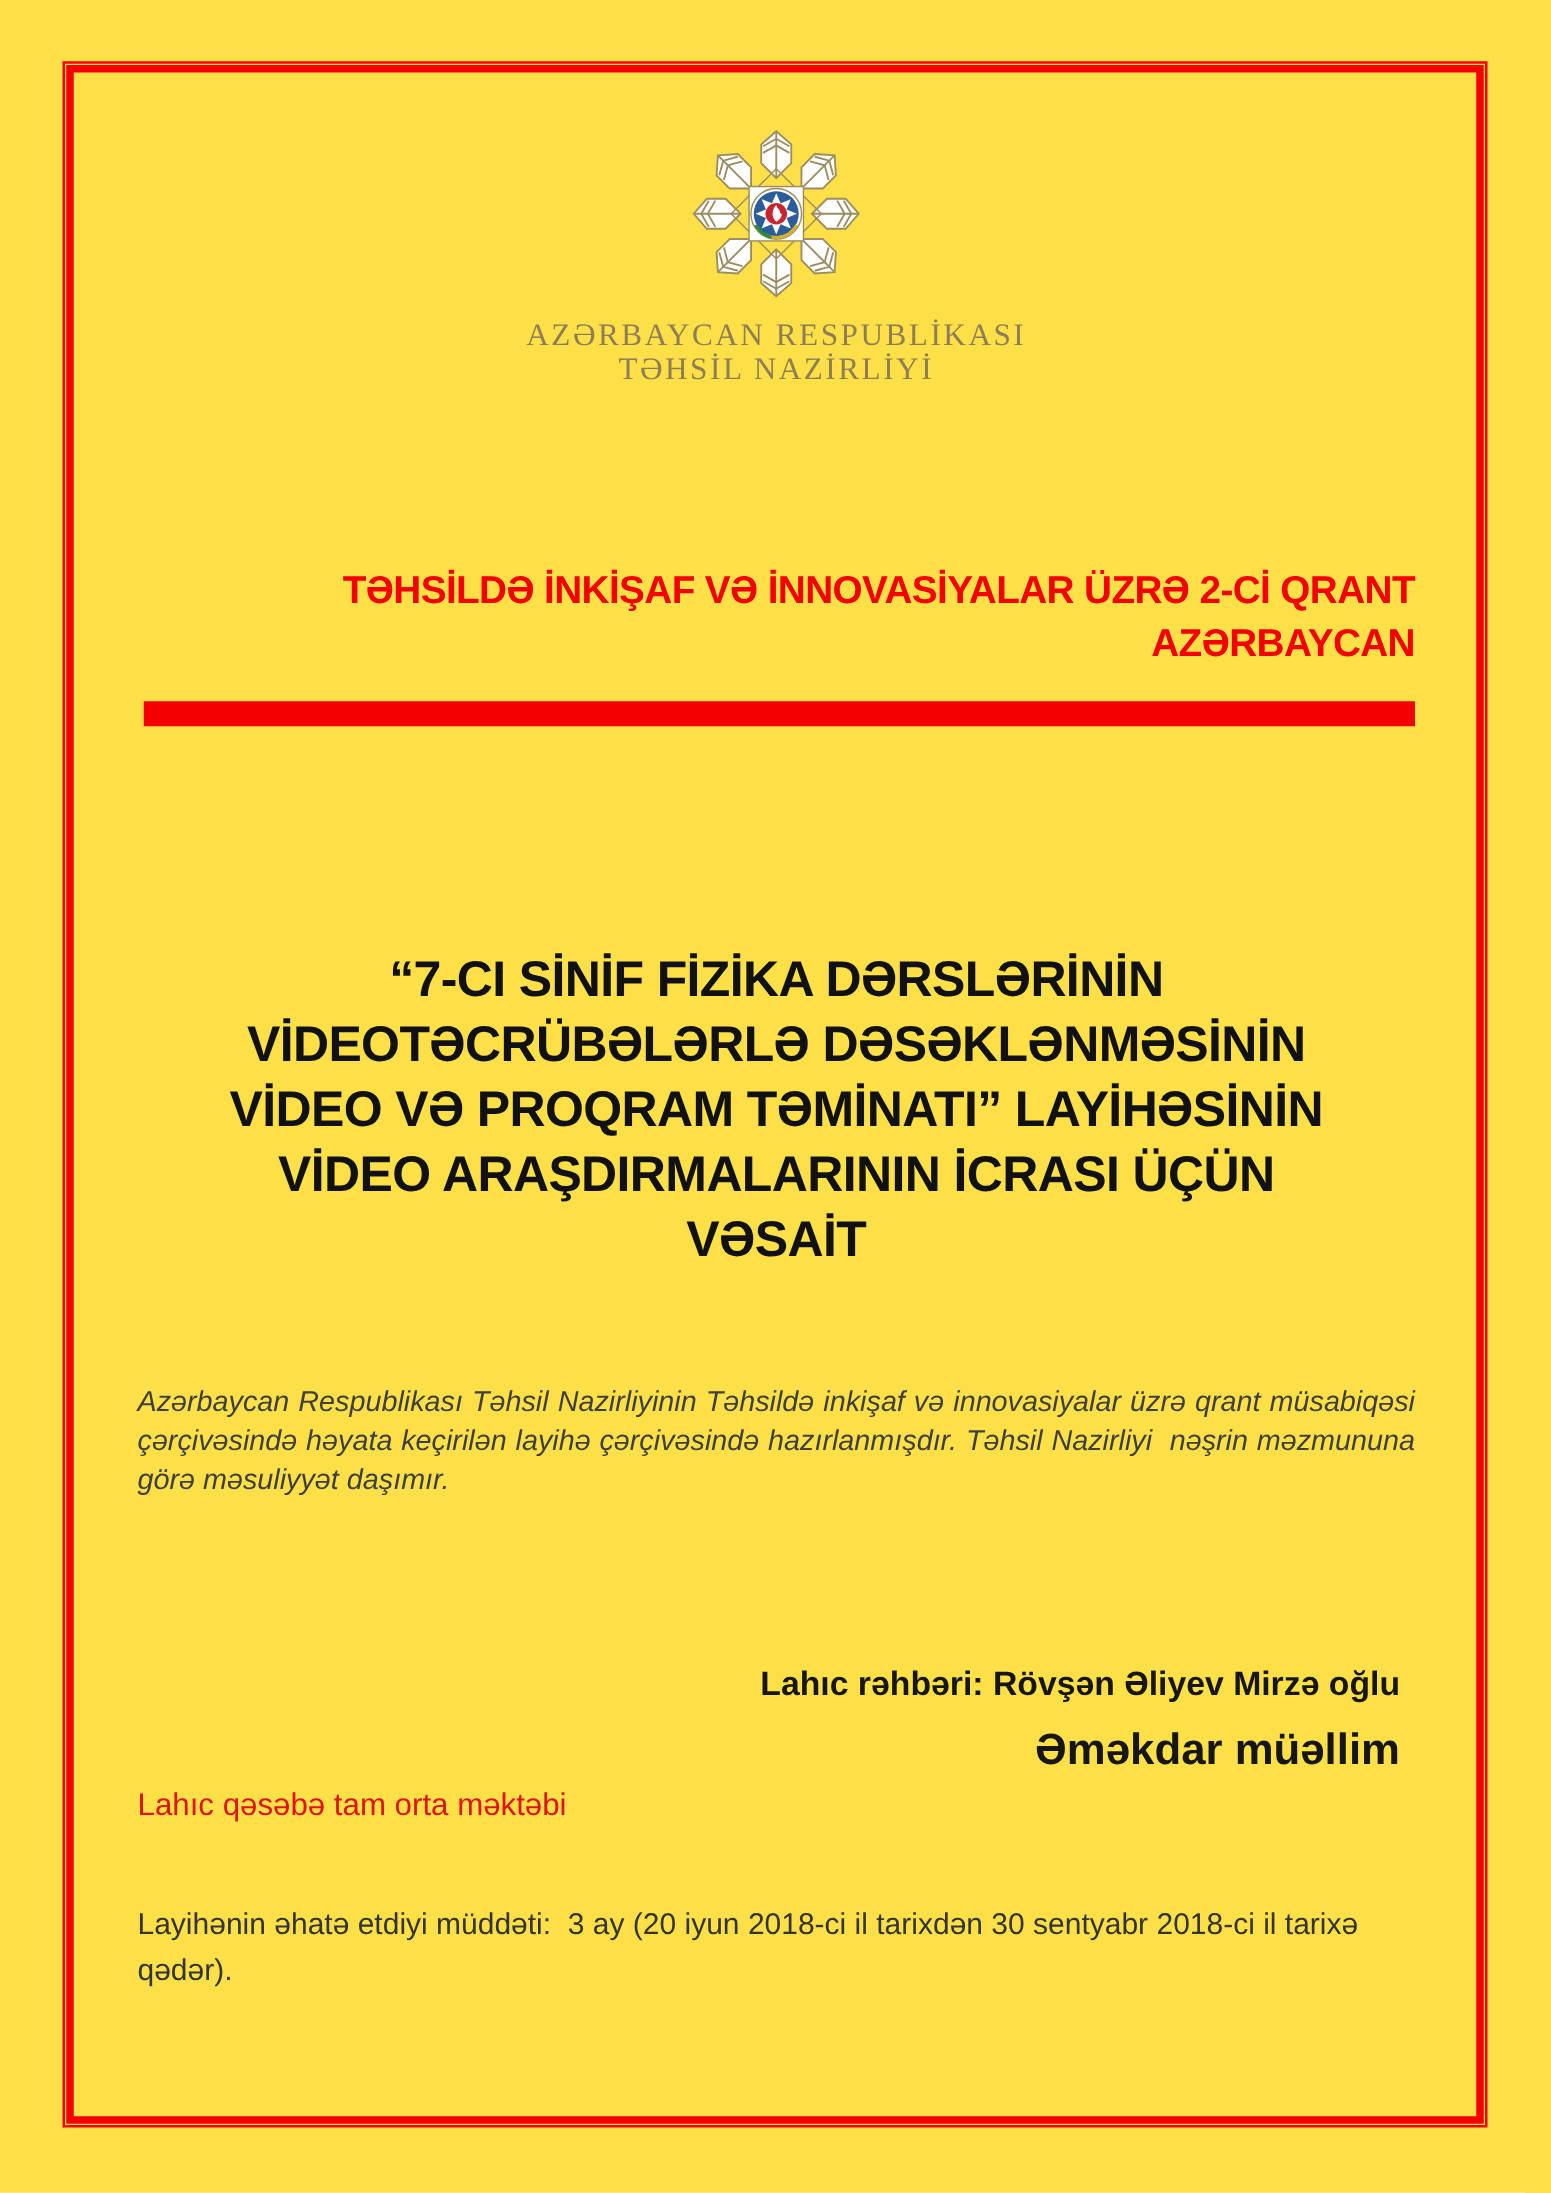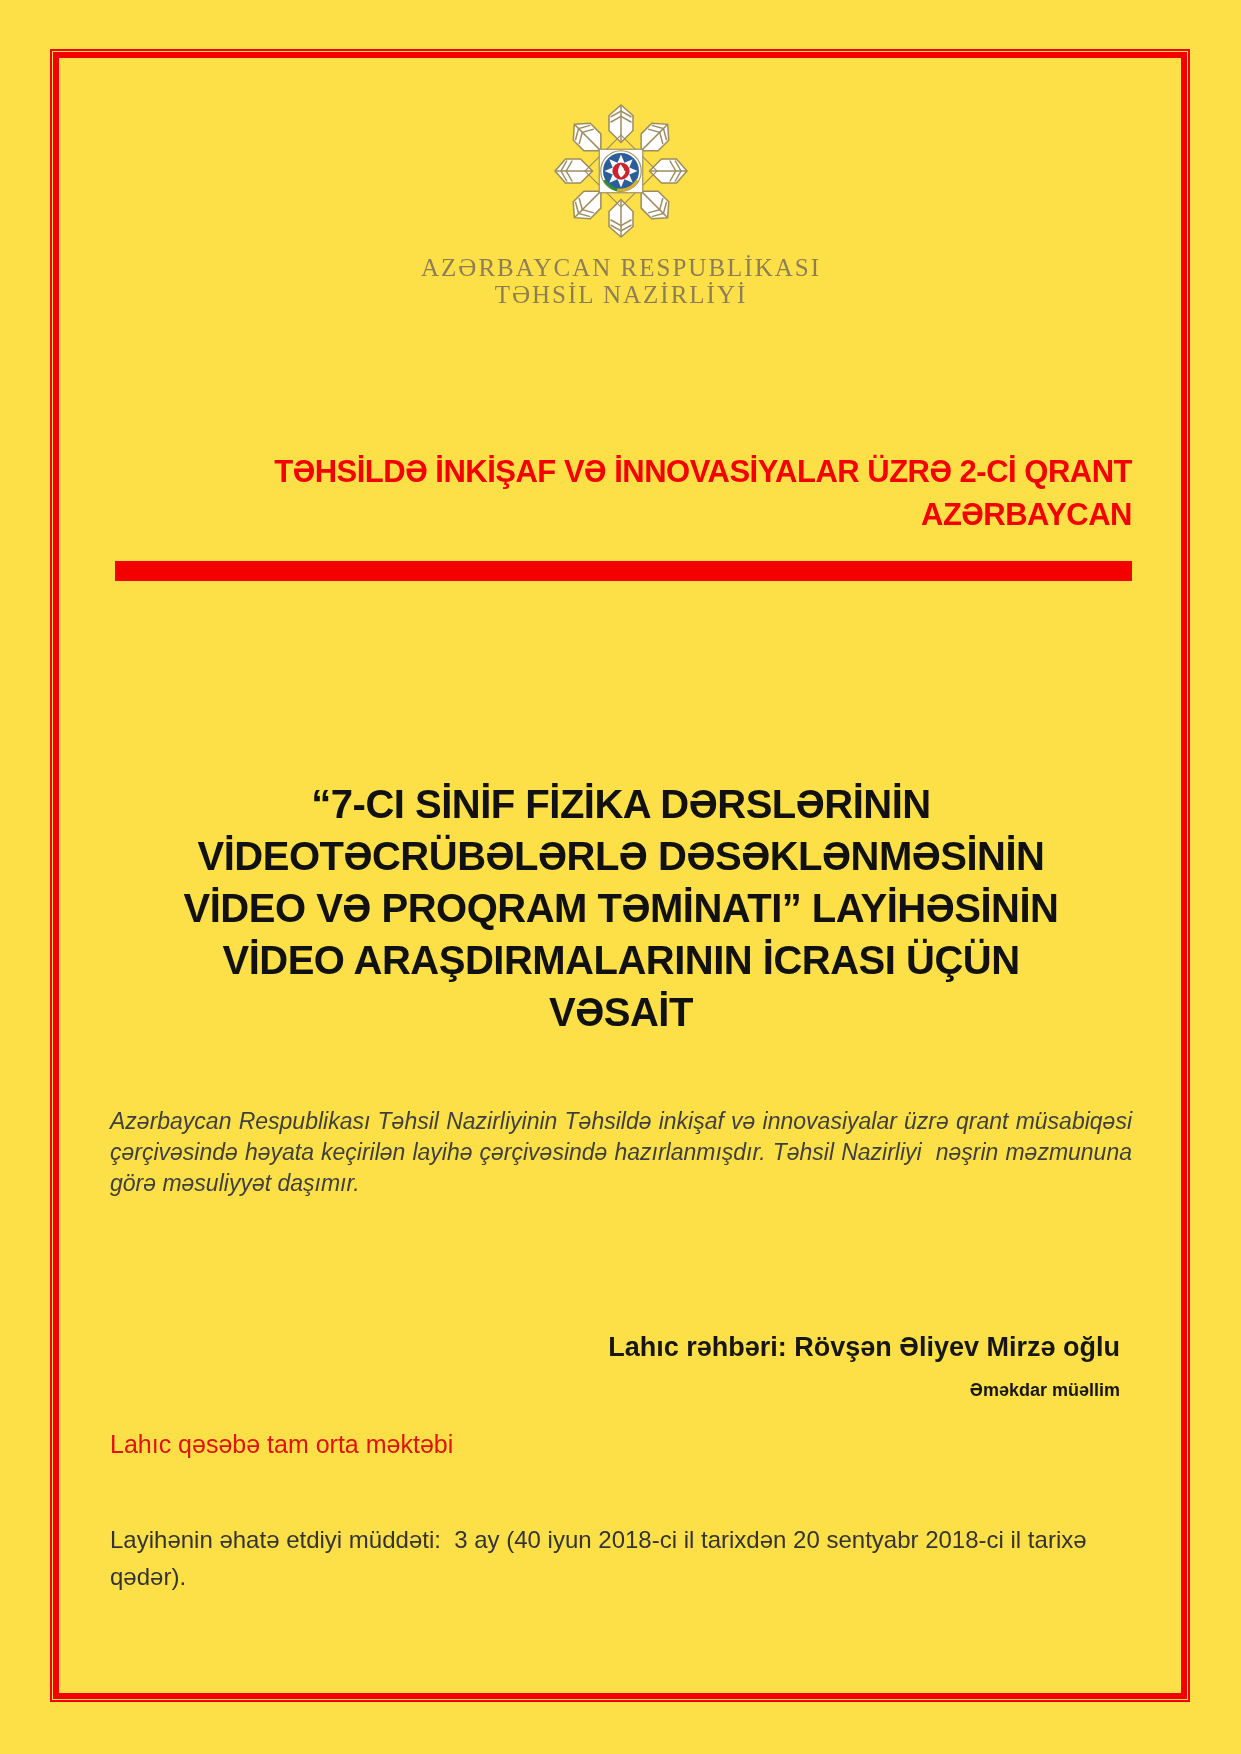--- a/index.html
+++ b/index.html
@@ -37,36 +37,35 @@
   }
   
   .red-bar{
     position:absolute;top:561px;left:5px;width:1017px;height:20px;background:var(--red);
   }
   
   .doc-title{
     position:absolute;top:758px;left:0;width:100%;text-align:center;
     color:var(--ink);font-weight:bold;font-size:40px;line-height:52px;
     letter-spacing:-0.5px;
-    margin-top:20px;
   }
   
   .disclaimer{
     position:absolute;top:1106px;left:0;width:100%;
     font-style:italic;font-size:23px;line-height:31px;color:var(--gray-ink);
     text-align:justify;white-space:pre-wrap;
   }
   
   .leader{
     position:absolute;top:1332px;left:0;width:100%;padding-right:12px;
     text-align:right;font-weight:bold;font-size:27px;color:#161616;
   }
   .rank{
     position:absolute;top:1380px;left:0;width:100%;padding-right:12px;
-    text-align:right;font-weight:bold;font-size:18px;color:#161616;
+    text-align:right;font-weight:bold;font-size:35px;color:#161616;
   }
   .school{
     position:absolute;top:1430px;left:0;width:100%;
     text-align:left;font-weight:normal;font-size:25px;color:#e11212;
   }
   
   .duration{
     position:absolute;top:1521px;left:0;width:100%;
     font-size:24px;line-height:37px;color:#343434;white-space:pre-wrap;
   }
@@ -169,16 +168,16 @@
       <div>VİDEO ARAŞDIRMALARININ İCRASI ÜÇÜN</div>
       <div>VƏSAİT</div>
     </div>
 
     <p class="disclaimer">Azərbaycan Respublikası Təhsil Nazirliyinin Təhsildə inkişaf və innovasiyalar üzrə qrant müsabiqəsi çərçivəsində həyata keçirilən layihə çərçivəsində hazırlanmışdır. Təhsil Nazirliyi  nəşrin məzmununa görə məsuliyyət daşımır.</p>
 
     <div class="leader">Lahıc rəhbəri: Rövşən Əliyev Mirzə oğlu</div>
     <div class="rank">Əməkdar müəllim</div>
     <div class="school">Lahıc qəsəbə tam orta məktəbi</div>
 
-    <p class="duration">Layihənin əhatə etdiyi müddəti:  3 ay (40 iyun 2018-ci il tarixdən 20 sentyabr 2018-ci il tarixə qədər).</p>
+    <p class="duration">Layihənin əhatə etdiyi müddəti:  3 ay (20 iyun 2018-ci il tarixdən 30 sentyabr 2018-ci il tarixə qədər).</p>
 
   </div>
 </div>
 
 </body></html>

